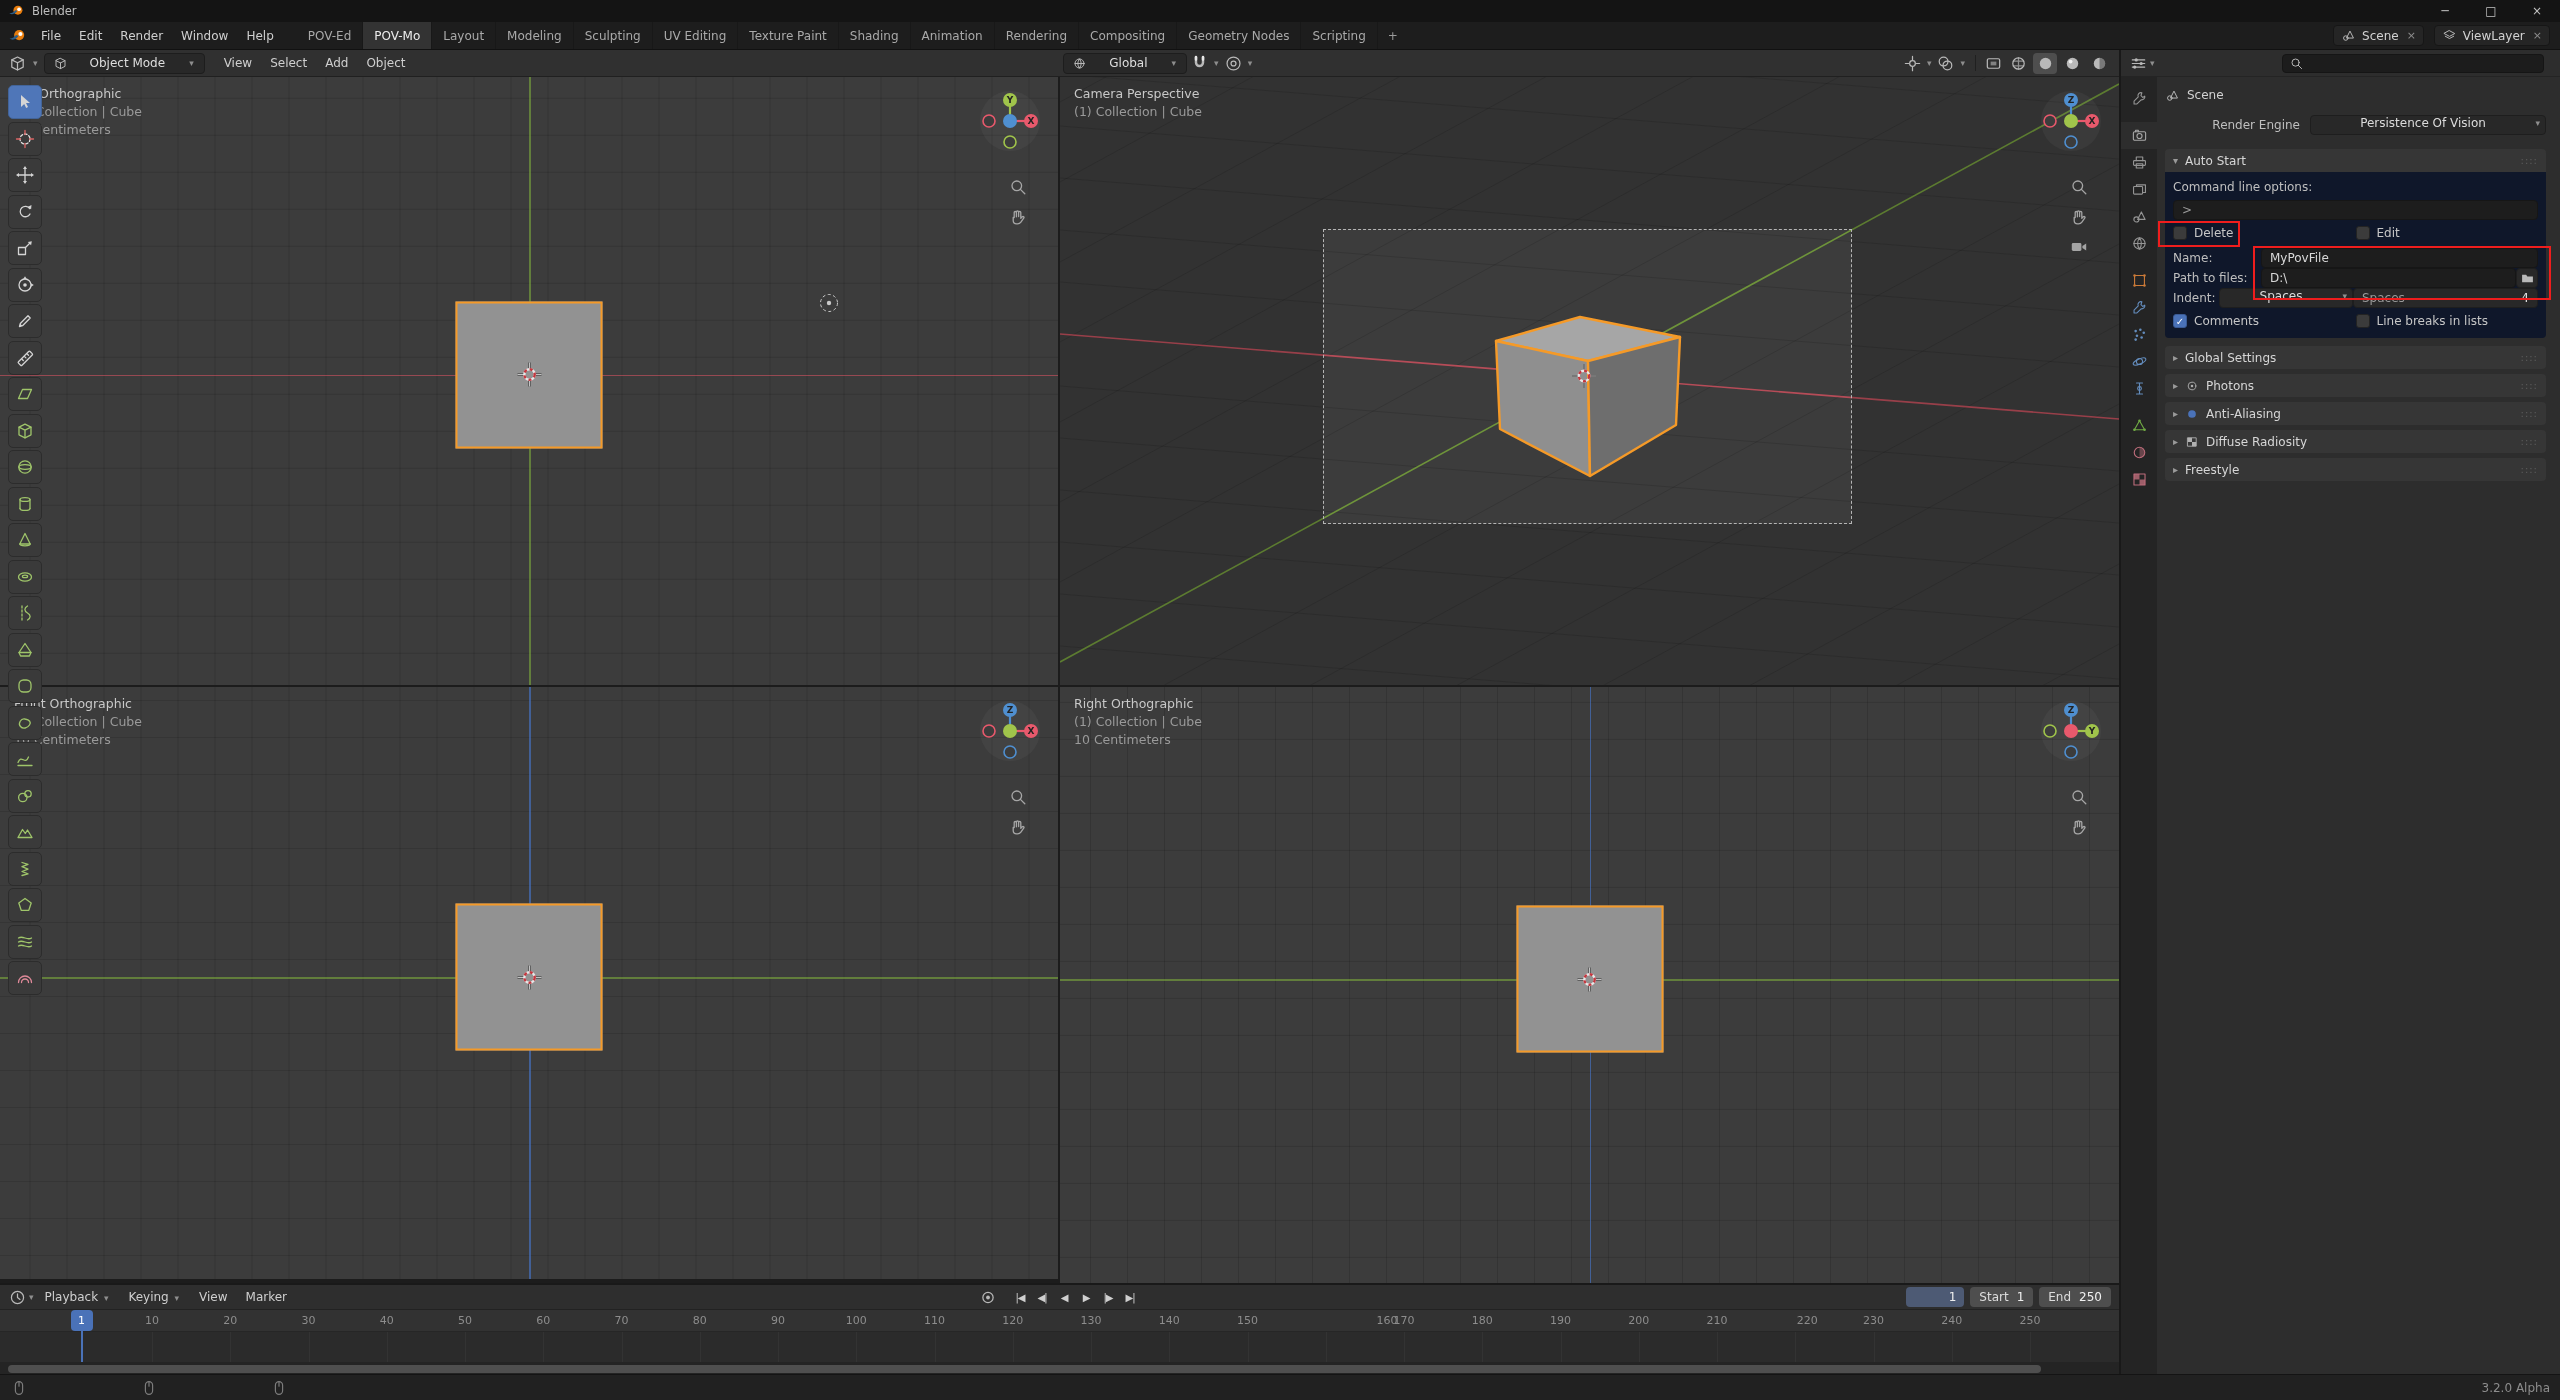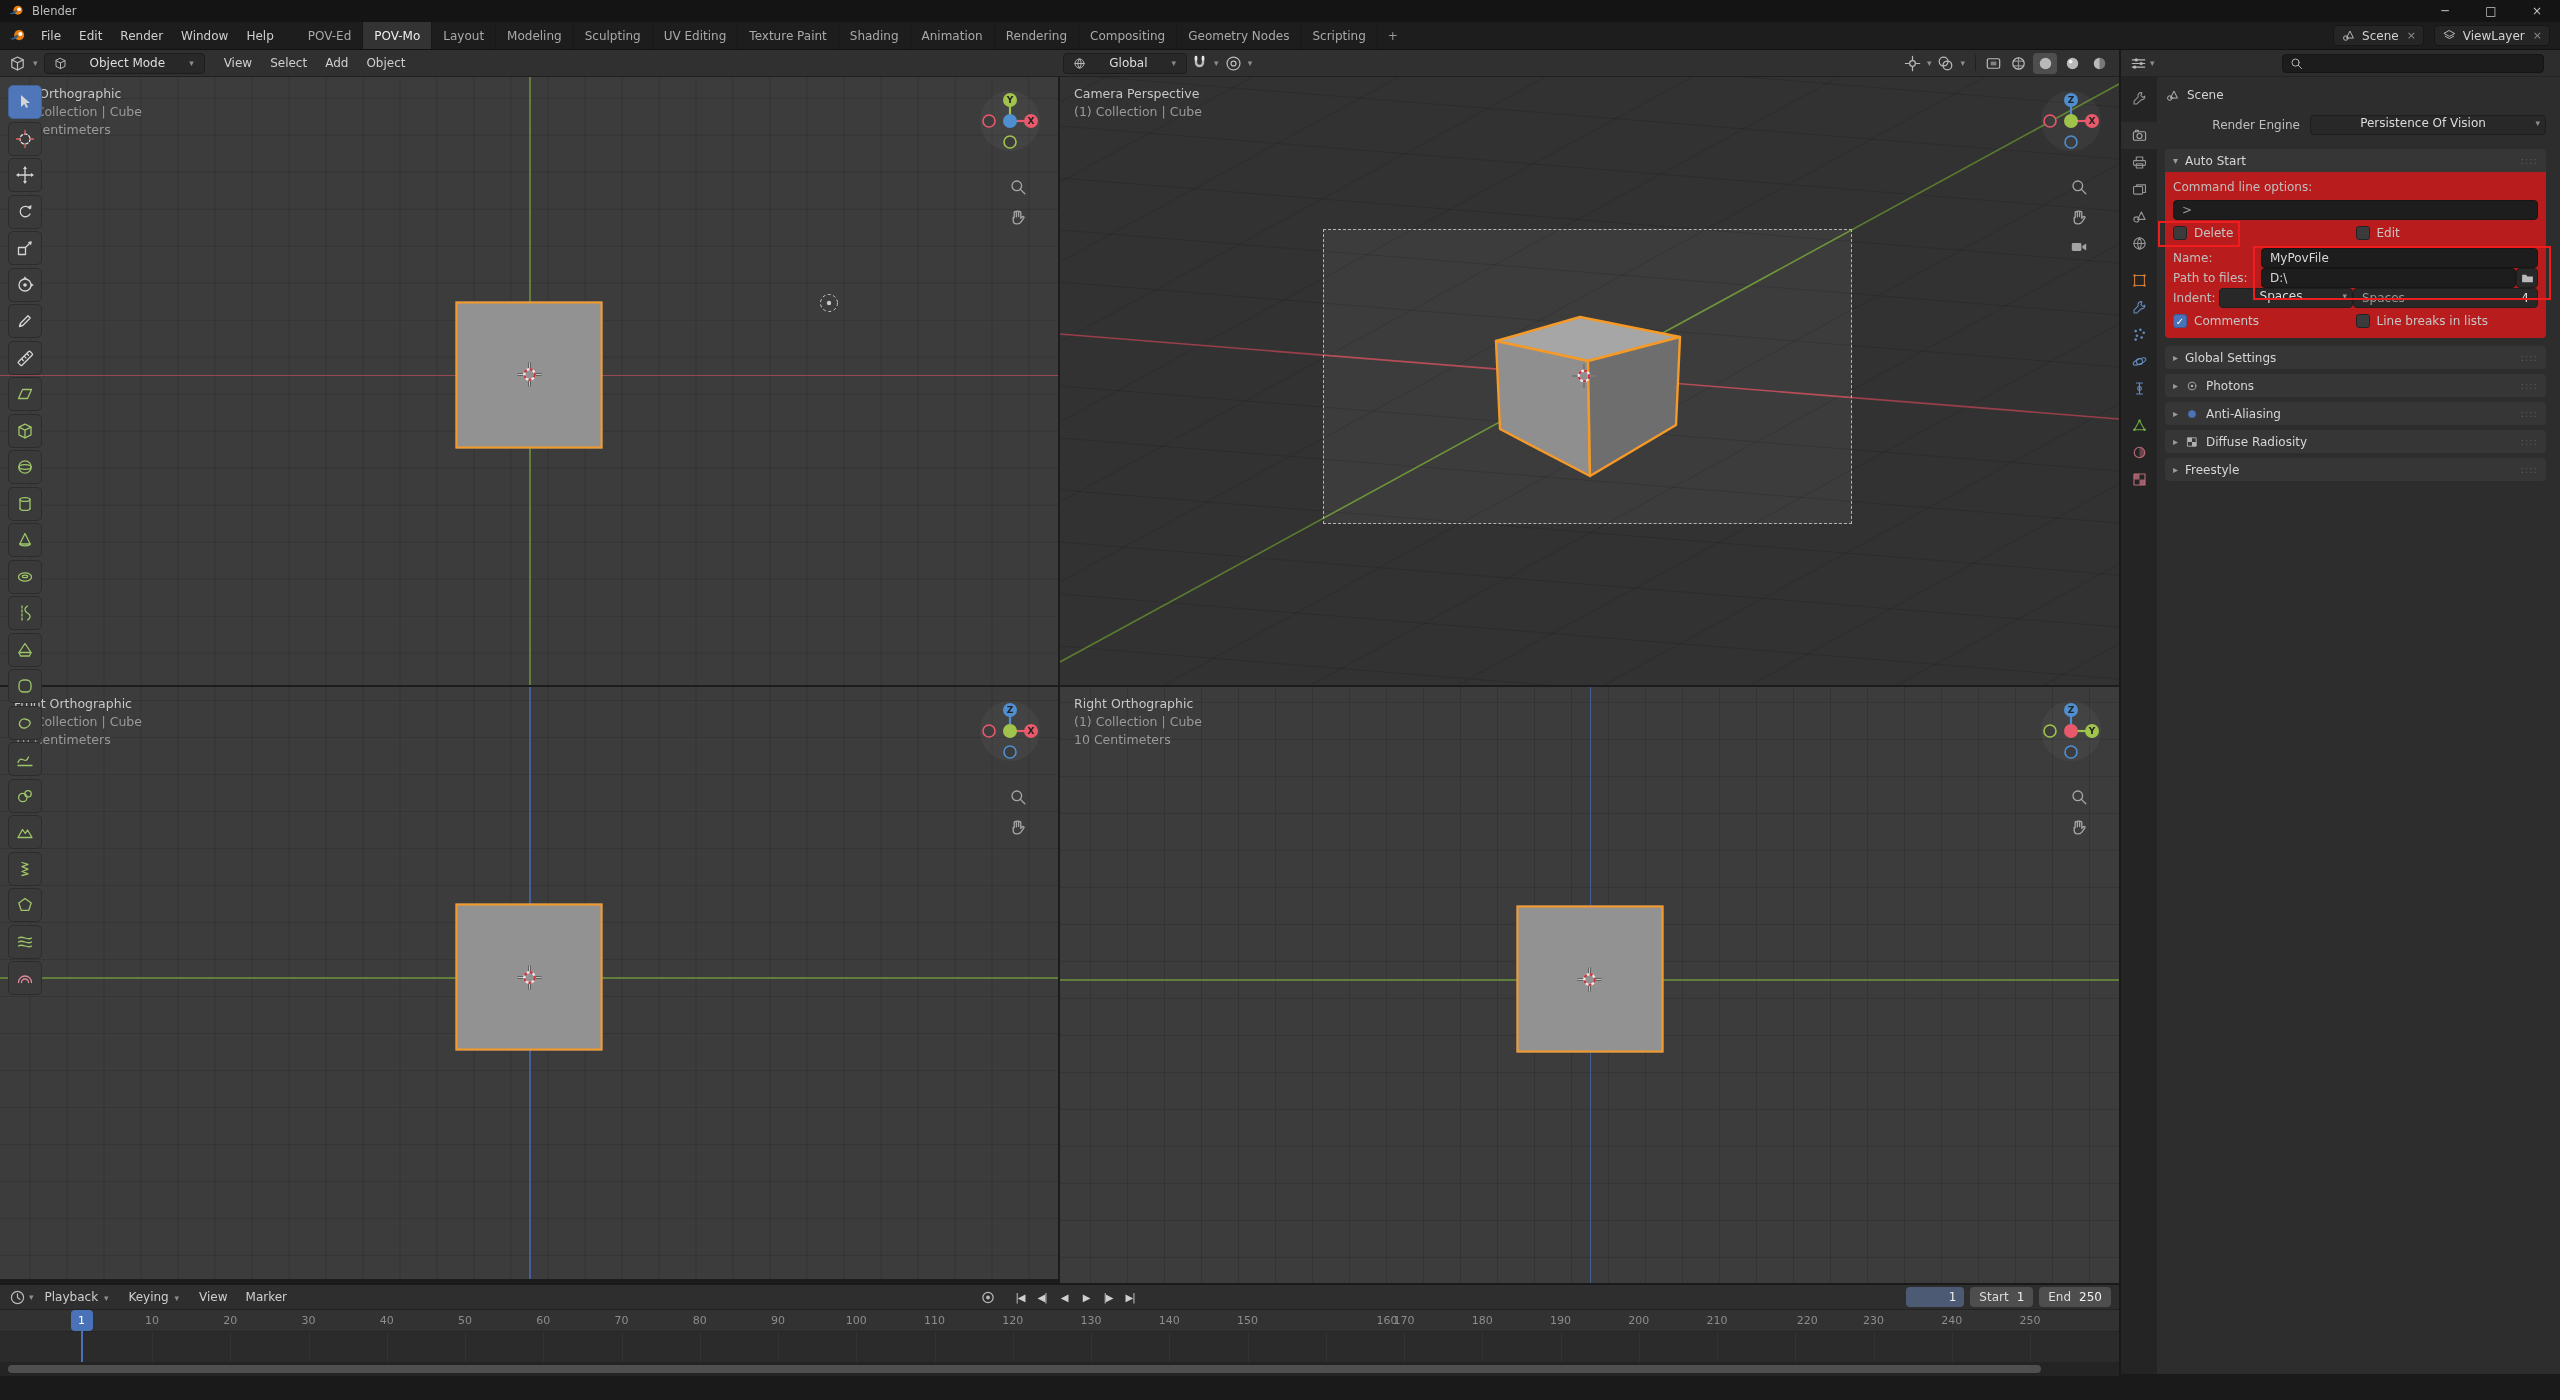--- a/index.html
+++ b/index.html
@@ -105,21 +105,21 @@
 .bc-row{display:flex;align-items:center;gap:7px;height:20px;color:#d2d2d2}
 .engine-row{display:flex;align-items:center;margin-top:10px;height:20px}
 .plabel{flex:0 0 145px;text-align:right;color:#bfbfbf;padding-right:10px}
 .menu-btn{height:20px;background:#282828;border:1px solid #1e1e1e;border-radius:4px;display:flex;align-items:center;justify-content:center;color:#dcdcdc;padding:0 18px 4px 8px;position:relative}
 .menu-btn .mchev{position:absolute;right:5px;color:#8f8f8f;font-size:9px}
 .grow{flex:1}
 .panel-hdr{height:23px;background:#363636;border-radius:4px;display:flex;align-items:center;gap:7px;padding:0 8px;color:#d6d6d6;margin-bottom:5px}
 .panel-hdr.open{margin-top:14px;margin-bottom:0;border-radius:4px 4px 0 0}
 .panel-hdr .grip{margin-left:auto;color:#5d5d5d;letter-spacing:1px;font-size:10px}
 .chev-o{color:#9a9a9a;font-size:10px}
-.panel-body{background:#b91c1c;border-radius:0 0 4px 4px;padding:8px 8px 10px;margin-bottom:8px}
+.panel-body{background:#0f172a;border-radius:0 0 4px 4px;padding:8px 8px 10px;margin-bottom:8px}
 .plain-label{color:#bfbfbf;height:16px;margin-bottom:4px}
 .txt{height:20px;background:#1d1d1d;border:1px solid #161616;border-radius:4px;display:flex;align-items:center;padding:0 8px;color:#d8d8d8}
 .txt.dim span{color:#9a9a9a}
 .two-col{display:flex;margin:6px 0 8px}
 .cb-row{flex:1;display:flex;align-items:center;gap:7px;color:#c6c6c6}
 .cb{width:14px;height:14px;border-radius:3px;background:#3b3b3b;border:1px solid #232323;display:inline-flex;align-items:center;justify-content:center;font-size:10px;color:#fff;flex:0 0 14px}
 .cb.checked{background:#4a72b8;border-color:#3a5a94}
 .field-row{display:flex;align-items:center;}
 .flabel{flex:0 0 88px;color:#bfbfbf}
 .flabel.sm{flex:0 0 46px}
@@ -1135,16 +1135,39 @@
           </div>
           <div class="panel-hdr">
             <span class="chev-o">▸</span>
             <span>Freestyle</span>
             <span class="grip">::::</span>
           </div>
         </div>
     </div>
   </div>
 
+  <div id="statusbar">
+    <span class="sb-icon">
+        <svg viewBox="0 0 20 20" width="100%" height="100%" stroke-width="1.3" stroke-linecap="round" stroke-linejoin="round">
+          <rect x="6" y="3" width="8" height="14" rx="4" stroke="#b9b9b9" fill="none"></rect>
+          <path d="M10 3v5" stroke="#b9b9b9"></path>
+        </svg>
+      </span>
+    <span class="sb-gap"></span>
+    <span class="sb-icon">
+        <svg viewBox="0 0 20 20" width="100%" height="100%" stroke-width="1.3" stroke-linecap="round" stroke-linejoin="round">
+          <rect x="6" y="3" width="8" height="14" rx="4" stroke="#b9b9b9" fill="none"></rect>
+          <path d="M10 3v5" stroke="#b9b9b9"></path>
+        </svg>
+      </span>
+    <span class="sb-gap"></span>
+    <span class="sb-icon">
+        <svg viewBox="0 0 20 20" width="100%" height="100%" stroke-width="1.3" stroke-linecap="round" stroke-linejoin="round">
+          <rect x="6" y="3" width="8" height="14" rx="4" stroke="#b9b9b9" fill="none"></rect>
+          <path d="M10 3v5" stroke="#b9b9b9"></path>
+        </svg>
+      </span>
+    <span id="version">3.2.0 Alpha</span>
+  </div>
 
   <div id="anno-delete" class="anno"></div>
   <div id="anno-fields" class="anno"></div>
 </div>
 
 </body></html>

